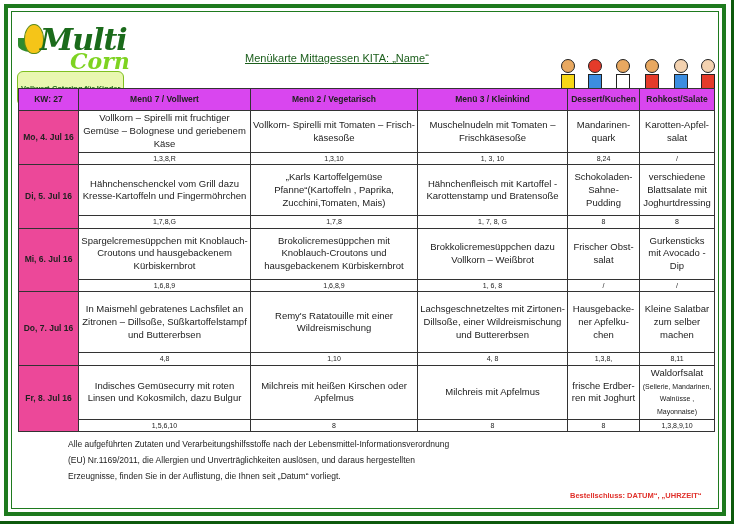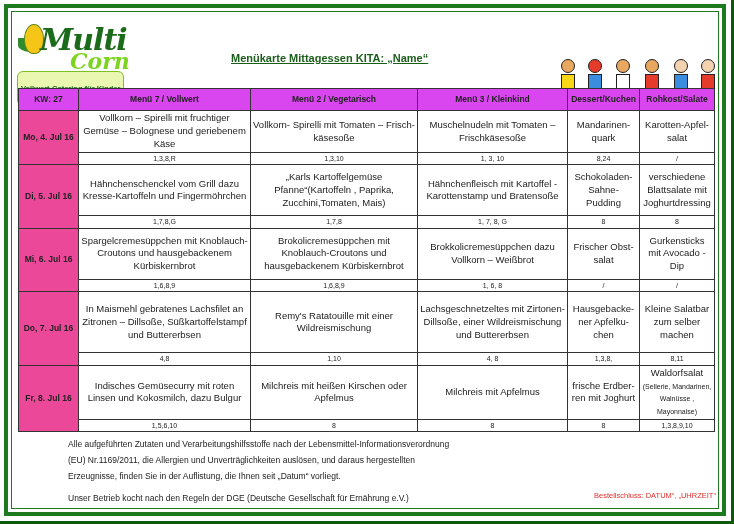--- a/index.html
+++ b/index.html
@@ -6,34 +6,34 @@
   body{width:734px;height:524px;position:relative;overflow:hidden;font-family:"Liberation Sans",sans-serif;color:#222;}
   .frame-outer{position:absolute;left:4px;top:4px;width:722px;height:512px;border:4px solid #1e7a1e;box-sizing:border-box;}
   .frame-inner{position:absolute;left:11px;top:11px;width:708px;height:498px;border:1.5px solid #1e7a1e;box-sizing:border-box;}
   .frame-edge{position:absolute;left:0;top:0;width:734px;height:524px;border-right:3px solid #0d5a0d;border-bottom:3px solid #0d5a0d;box-sizing:border-box;}
   .logo{position:absolute;left:18px;top:18px;width:118px;height:66px;}
   .logo .multi{position:absolute;left:22px;top:4px;font-family:"DejaVu Serif",serif;font-style:italic;font-weight:bold;font-size:30px;color:#1b6b1b;letter-spacing:-1px;}
   .logo .corn{position:absolute;left:52px;top:30px;font-family:"DejaVu Serif",serif;font-style:italic;font-weight:bold;font-size:22px;color:#7ed321;}
   .logo .cob{position:absolute;left:6px;top:6px;width:18px;height:28px;border-radius:50% 50% 45% 45%;background:#f5c518;border:1px solid #5a8a1a;}
   .logo .leaf{position:absolute;left:0;top:20px;width:26px;height:14px;background:#2e8b2e;border-radius:0 0 50% 50%;}
   .logo .tagline{position:absolute;left:-1px;top:53px;font-size:7.5px;font-weight:bold;color:#1b6b1b;background:#e9f7b0;border:1px solid #7ec020;border-radius:6px;padding:12px 3px;white-space:nowrap;}
-  .title{position:absolute;left:231px;top:52px;font-size:11px;font-weight:bold;color:#1b5e1b;text-decoration:underline;white-space:nowrap;}
+  .title{position:absolute;left:245px;top:52px;font-size:11px;font-weight:normal;color:#1b5e1b;text-decoration:underline;white-space:nowrap;}
   .kids{position:absolute;left:560px;top:45px;width:155px;height:45px;}
   .kid{position:absolute;bottom:0;width:16px;}
   .kid .head{width:12px;height:12px;border-radius:50%;background:#e8a860;border:1px solid #222;margin:0 auto;}
   .kid .body{width:12px;height:14px;margin:1px auto 0;border:1px solid #222;}
   table.menu{position:absolute;left:18px;top:88px;border-collapse:collapse;width:696px;table-layout:fixed;font-size:9.5px;}
   table.menu td,table.menu th{border:1.2px solid #333;text-align:center;vertical-align:middle;padding:1px 2px;line-height:1.35;}
   table.menu th{background:#d946ef;font-weight:bold;font-size:8.5px;height:19px;}
   .day{background:#ec4899;font-weight:bold;font-size:8.5px;}
   .alg td{font-size:7px;height:8px;padding:0 2px;line-height:1.2;}
   .small{font-size:7px;}
   .footer{position:absolute;left:20px;top:436px;font-size:8.5px;line-height:16px;color:#222;margin-left:48px;}
   .footer .dge{margin-top:6px;}
-  .deadline{position:absolute;left:570px;top:491px;font-size:7.5px;font-weight:normal;color:#e0302a;white-space:nowrap;margin-left:24px;}
+  .deadline{position:absolute;left:570px;top:491px;font-size:7.5px;font-weight:bold;color:#e0302a;white-space:nowrap;}
 </style>
 </head>
 <body>
 
 <div class="frame-edge"></div>
 <div class="frame-outer"></div>
 <div class="frame-inner"></div>
 
 <div class="logo">
   <div class="leaf"></div>
@@ -170,16 +170,15 @@
     <td>8</td>
     <td>1,3,8,9,10</td>
   </tr>
 </tbody>
   </table>
 
 <div class="footer">
   <div>Alle aufgeführten Zutaten und Verarbeitungshilfsstoffe nach der Lebensmittel-Informationsverordnung</div>
   <div>(EU) Nr.1169/2011, die Allergien und Unverträglichkeiten auslösen, und daraus hergestellten</div>
   <div>Erzeugnisse, finden Sie in der Auflistung, die Ihnen seit „Datum“ vorliegt.</div>
-  <div class="dge">Unser Betrieb kocht nach den Regeln der DGE (Deutsche Gesellschaft für Ernährung e.V.)</div>
 </div>
 
 <div class="deadline">Bestellschluss: DATUM“, „UHRZEIT“</div>
 
 </body></html>

